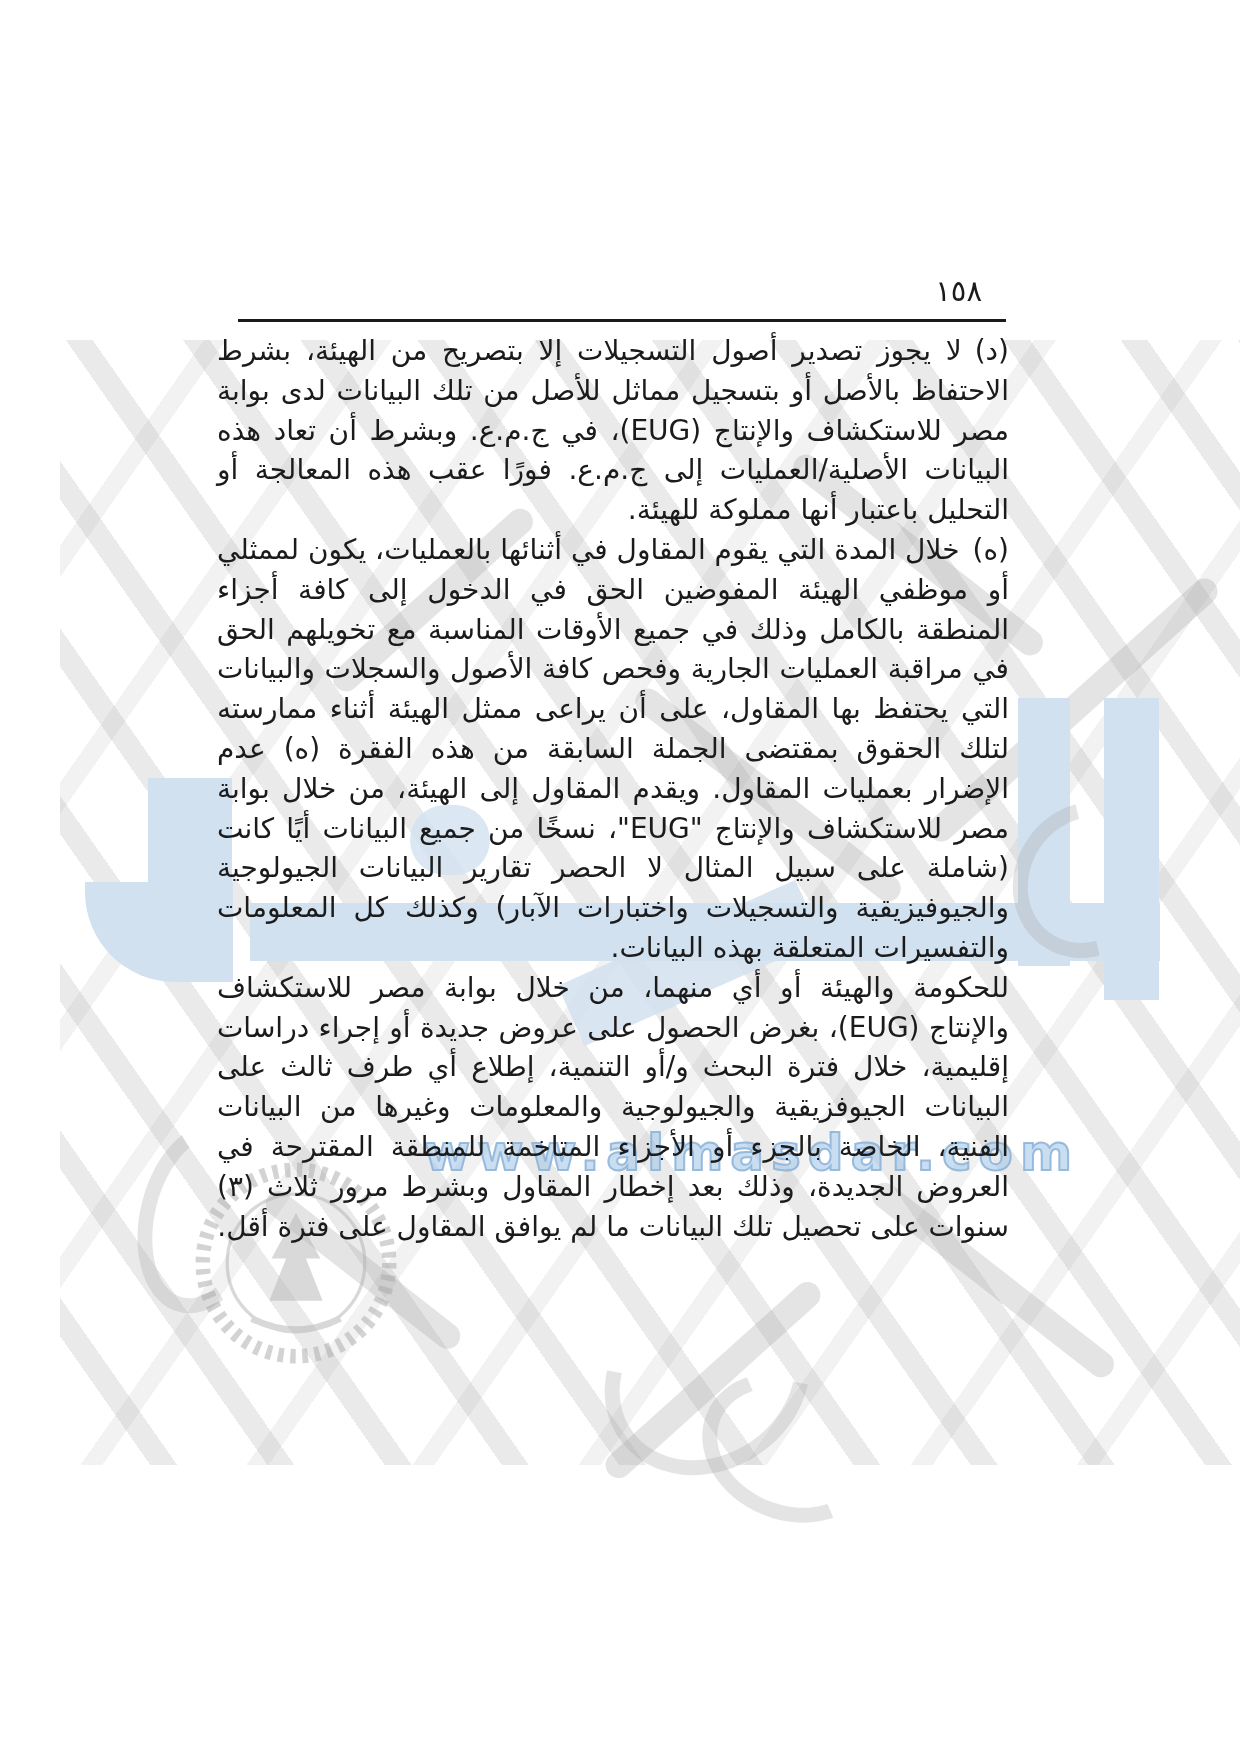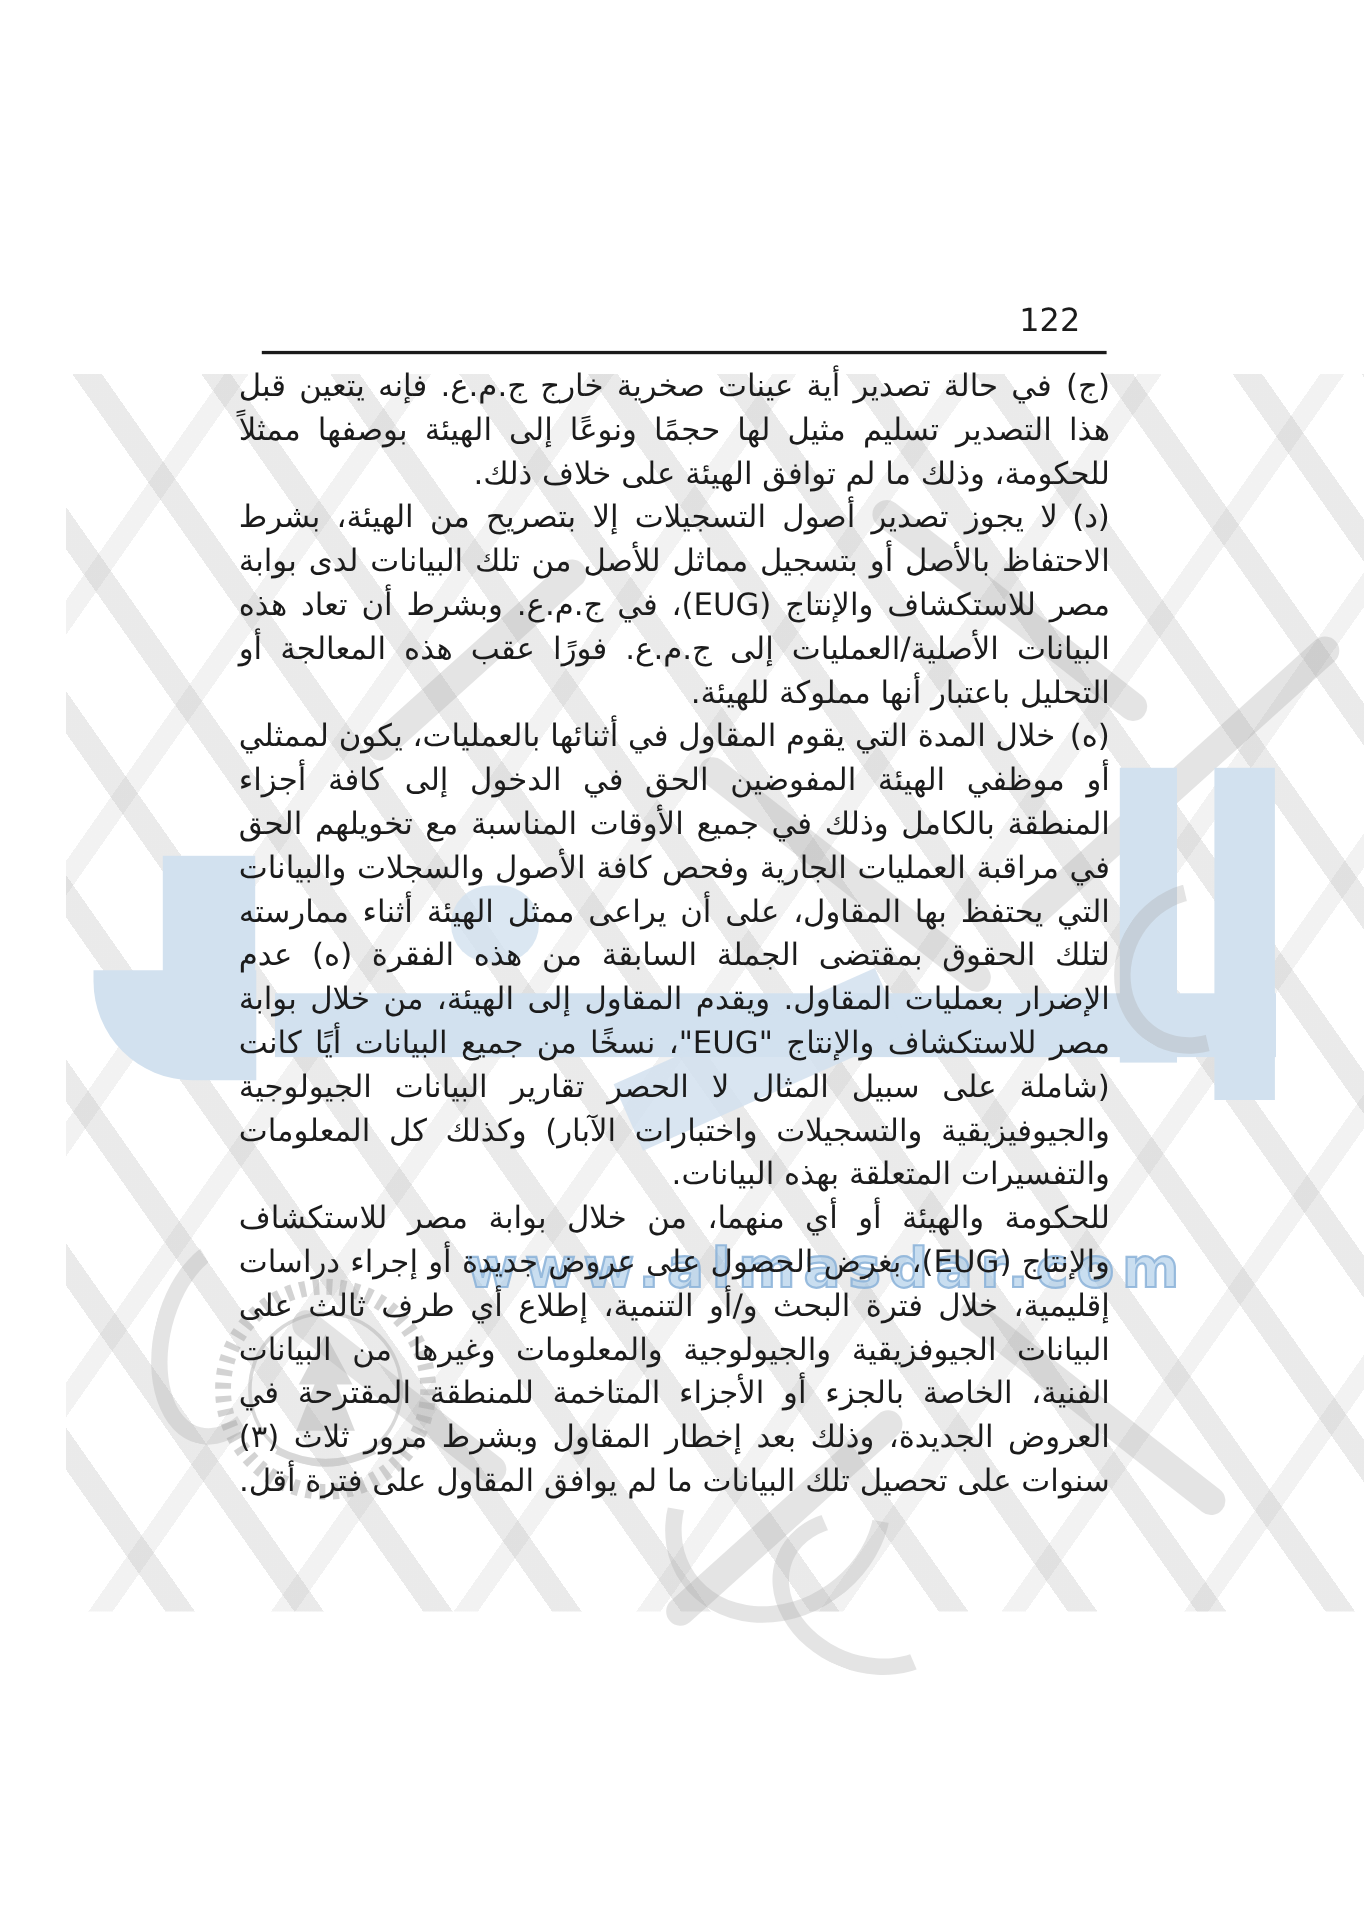--- a/index.html
+++ b/index.html
@@ -84,24 +84,23 @@
     <path d="M100 55 L122 96 L109 96 L124 134 L76 134 L91 96 L78 96 Z" fill="#b5b5b5"></path>
     <path d="M60 150 Q100 170 140 150" fill="none" stroke="#b2b2b2" stroke-width="6"></path>
   </svg>
 </div>
 
 <div class="wm url-wm">www.almasdar.com</div>
 
 <div class="content-layer">
 
   <div class="header-row">
-    <span class="page-number">122</span>
+    <span class="page-number">١٥٨</span>
   </div>
   <div class="header-rule"></div>
 
   <div class="text-block">
-    <p class="para"><span class="plabel">(ج)</span><span>في حالة تصدير أية عينات صخرية خارج ج.م.ع. فإنه يتعين قبل هذا التصدير تسليم مثيل لها حجمًا ونوعًا إلى الهيئة بوصفها ممثلاً للحكومة، وذلك ما لم توافق الهيئة على خلاف ذلك.</span></p>
     <p class="para"><span class="plabel">(د)</span><span>لا يجوز تصدير أصول التسجيلات إلا بتصريح من الهيئة، بشرط الاحتفاظ بالأصل أو بتسجيل مماثل للأصل من تلك البيانات لدى بوابة مصر للاستكشاف والإنتاج (EUG)، في ج.م.ع. وبشرط أن تعاد هذه البيانات الأصلية/العمليات إلى ج.م.ع. فورًا عقب هذه المعالجة أو التحليل باعتبار أنها مملوكة للهيئة.</span></p>
     <p class="para"><span class="plabel">(ه)</span><span>خلال المدة التي يقوم المقاول في أثنائها بالعمليات، يكون لممثلي أو موظفي الهيئة المفوضين الحق في الدخول إلى كافة أجزاء المنطقة بالكامل وذلك في جميع الأوقات المناسبة مع تخويلهم الحق في مراقبة العمليات الجارية وفحص كافة الأصول والسجلات والبيانات التي يحتفظ بها المقاول، على أن يراعى ممثل الهيئة أثناء ممارسته لتلك الحقوق بمقتضى الجملة السابقة من هذه الفقرة (ه) عدم الإضرار بعمليات المقاول. ويقدم المقاول إلى الهيئة، من خلال بوابة مصر للاستكشاف والإنتاج "EUG"، نسخًا من جميع البيانات أيًا كانت (شاملة على سبيل المثال لا الحصر تقارير البيانات الجيولوجية والجيوفيزيقية والتسجيلات واختبارات الآبار) وكذلك كل المعلومات والتفسيرات المتعلقة بهذه البيانات.</span></p>
     <p class="para"><span class="plabel"></span><span>للحكومة والهيئة أو أي منهما، من خلال بوابة مصر للاستكشاف والإنتاج (EUG)، بغرض الحصول على عروض جديدة أو إجراء دراسات إقليمية، خلال فترة البحث و/أو التنمية، إطلاع أي طرف ثالث على البيانات الجيوفزيقية والجيولوجية والمعلومات وغيرها من البيانات الفنية، الخاصة بالجزء أو الأجزاء المتاخمة للمنطقة المقترحة في العروض الجديدة، وذلك بعد إخطار المقاول وبشرط مرور ثلاث (٣) سنوات على تحصيل تلك البيانات ما لم يوافق المقاول على فترة أقل.</span></p>
   </div>
 
 </div>
 
 </body></html>

